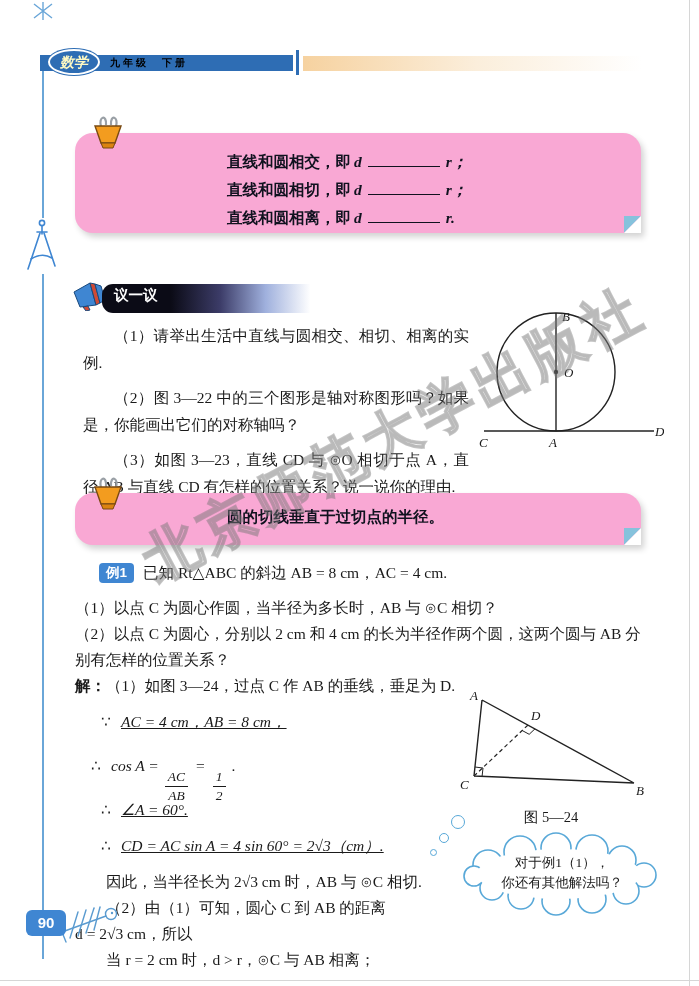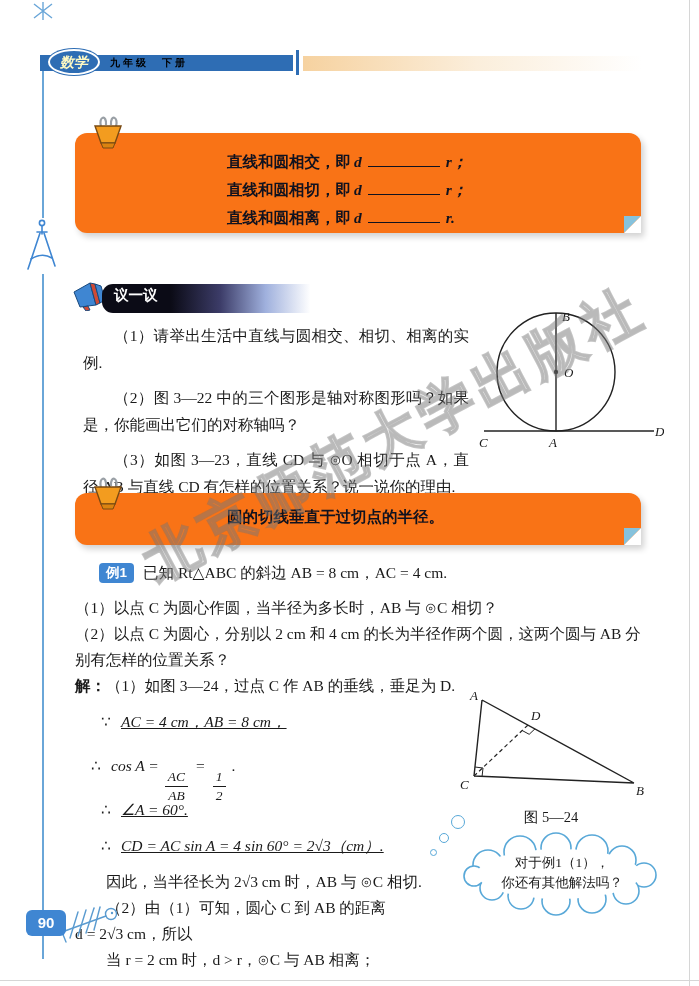--- a/index.html
+++ b/index.html
@@ -20,22 +20,22 @@
   .h-title { position:absolute; left:110px; top:55px; height:16px; color:#000000; font-weight:bold;
     font-size:10px; letter-spacing:3px; line-height:16px; font-family:"Liberation Sans",sans-serif; z-index:3;}
   .h-div { position:absolute; left:296px; top:50px; width:3px; height:25px; background:#2e6db4; }
   .h-grad { position:absolute; left:303px; top:56px; width:385px; height:15px;
     background:linear-gradient(to right,#f6d2a0,#fbeedb 45%,#ffffff 88%); }
   .corner-orn { position:absolute; left:30px; top:2px; }
   
   .v-line { position:absolute; left:42px; top:71px; width:2px; height:888px; background:#6aa6d8; }
   .compass { position:absolute; left:18px; top:218px; background:#fff; z-index:2; }
   
-  .note { position:absolute; left:75px; width:566px; background:#f97316;
-    border-radius:12px; border-bottom-right-radius:0;
+  .note { position:absolute; left:75px; width:566px; background:#f9a8d4;
+    border-radius:18px; border-bottom-right-radius:0;
     box-shadow:3px 4px 6px rgba(0,0,0,0.18); z-index:1; }
   .note1 { top:133px; height:100px; }
   .note2 { top:493px; height:52px; }
   .flap { position:absolute; right:0; bottom:0; width:0; height:0;
     border-right:17px solid transparent; border-top:17px solid #86c2dc; }
   .cut { position:absolute; right:0; bottom:0; width:0; height:0;
     border-left:17px solid transparent; border-bottom:17px solid #ffffff; }
   .note-lines { padding:15px 0 0 152px; font-weight:bold; font-size:15.5px; line-height:28px; color:#10121f; }
   .nline i { font-family:"Liberation Serif",serif; margin:0 3px; }
   .blank { display:inline-block; width:72px; border-bottom:1.4px solid #10121f; height:14px; margin:0 3px; }

